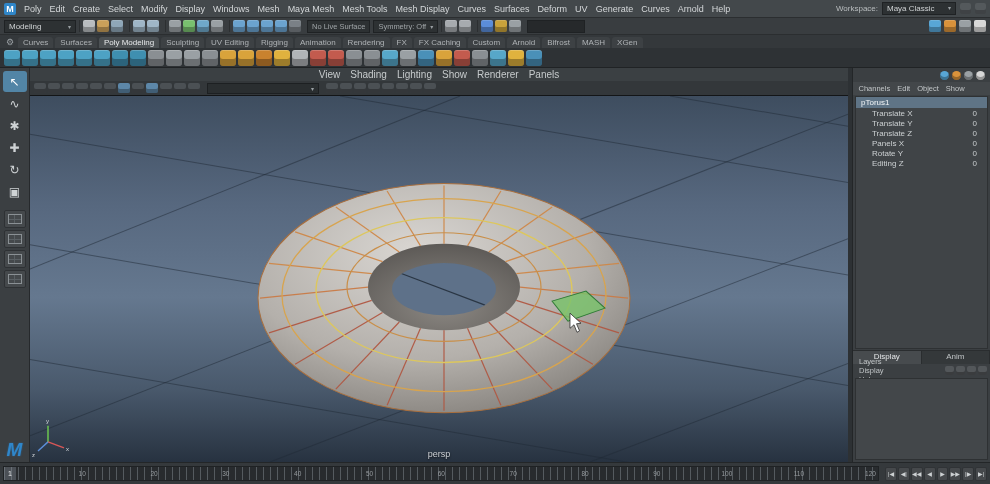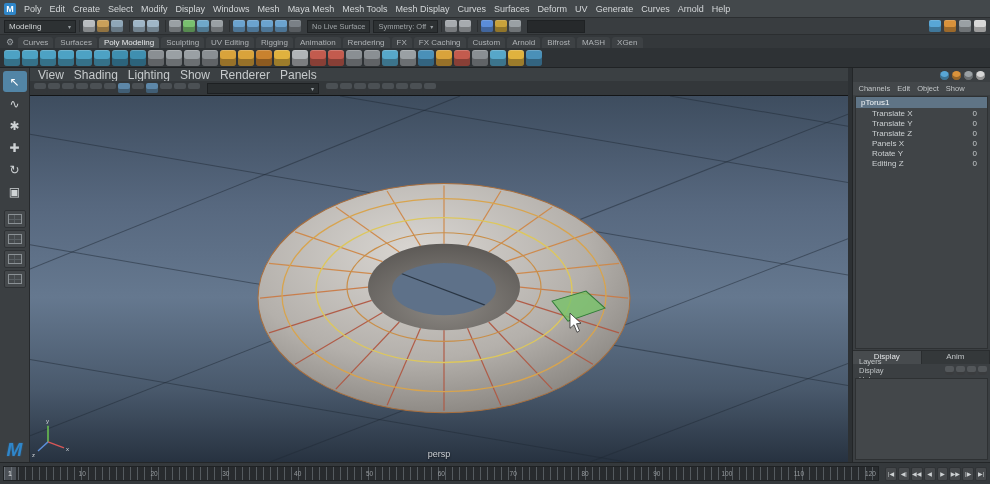--- a/index.html
+++ b/index.html
@@ -63,21 +63,21 @@
   .layout-btn i { display:block; width:14px; height:10px; border:1px solid #8a9094;
     background:linear-gradient(#5a6064 0 0) center/1px 100% no-repeat,
                linear-gradient(#5a6064 0 0) center/100% 1px no-repeat; }
   .maya-logo { margin-top:auto; margin-bottom:3px; color:#2f86c9; font-weight:bold; font-size:19px;
     font-style:italic; line-height:1; text-shadow:0 0 2px rgba(40,120,190,.6); }
 
   
   .viewport { flex:1; min-width:0; display:flex; flex-direction:column; background:#1c1f22;
     border-right:4px solid #2d3134; }
   .vp-menus { height:13px; background:#3b4043; display:flex; align-items:center; padding:0 3px;
-    font-size:12px; color:#c6cacc; flex:none; }
+    font-size:10px; color:#c6cacc; flex:none;justify-content:center; }
   .vp-menu { padding:0 5px; white-space:nowrap; }
   .vp-toolbar { height:15px; background:#33373a; display:flex; align-items:center; gap:2px;
     padding:0 4px; flex:none; border-bottom:1px solid #131517; }
   .vp-icon-row { display:flex; gap:2px; }
   .vp-icon { width:12px; height:10px; border-radius:2px; box-shadow: inset 0 -4px rgba(0,0,0,.3); }
   .vp-field { height:11px; min-width:112px; background:#2a2e30; border:1px solid #1d2022;
     color:#cfd2d4; font-size:7.5px; display:flex; align-items:center; justify-content:space-between;
     padding:0 4px; margin:0 5px; }
   .scene { flex:1; position:relative; overflow:hidden; }
   .scene svg { position:absolute; inset:0; width:100%; height:100%; }
@@ -147,20 +147,29 @@
         <span class="menu-item">Mesh Display</span>
         <span class="menu-item">Curves</span>
         <span class="menu-item">Surfaces</span>
         <span class="menu-item">Deform</span>
         <span class="menu-item">UV</span>
         <span class="menu-item">Generate</span>
         <span class="menu-item">Curves</span>
         <span class="menu-item">Arnold</span>
         <span class="menu-item">Help</span>
       </nav>
+    <div class="workspace">
+      <span>Workspace:</span>
+      <div class="ws-dd">
+        <span>Maya Classic</span>
+        <span class="caret">▾</span>
+      </div>
+      <span class="mini-icon"></span>
+      <span class="mini-icon"></span>
+    </div>
   </div>
 
   <div class="statusline">
     <div class="menuset">
       <span>Modeling</span>
       <span class="caret">▾</span>
     </div>
     <div class="sl-group">
 
     <span class="sl-icon" style="background: rgb(185, 189, 192);"></span>

